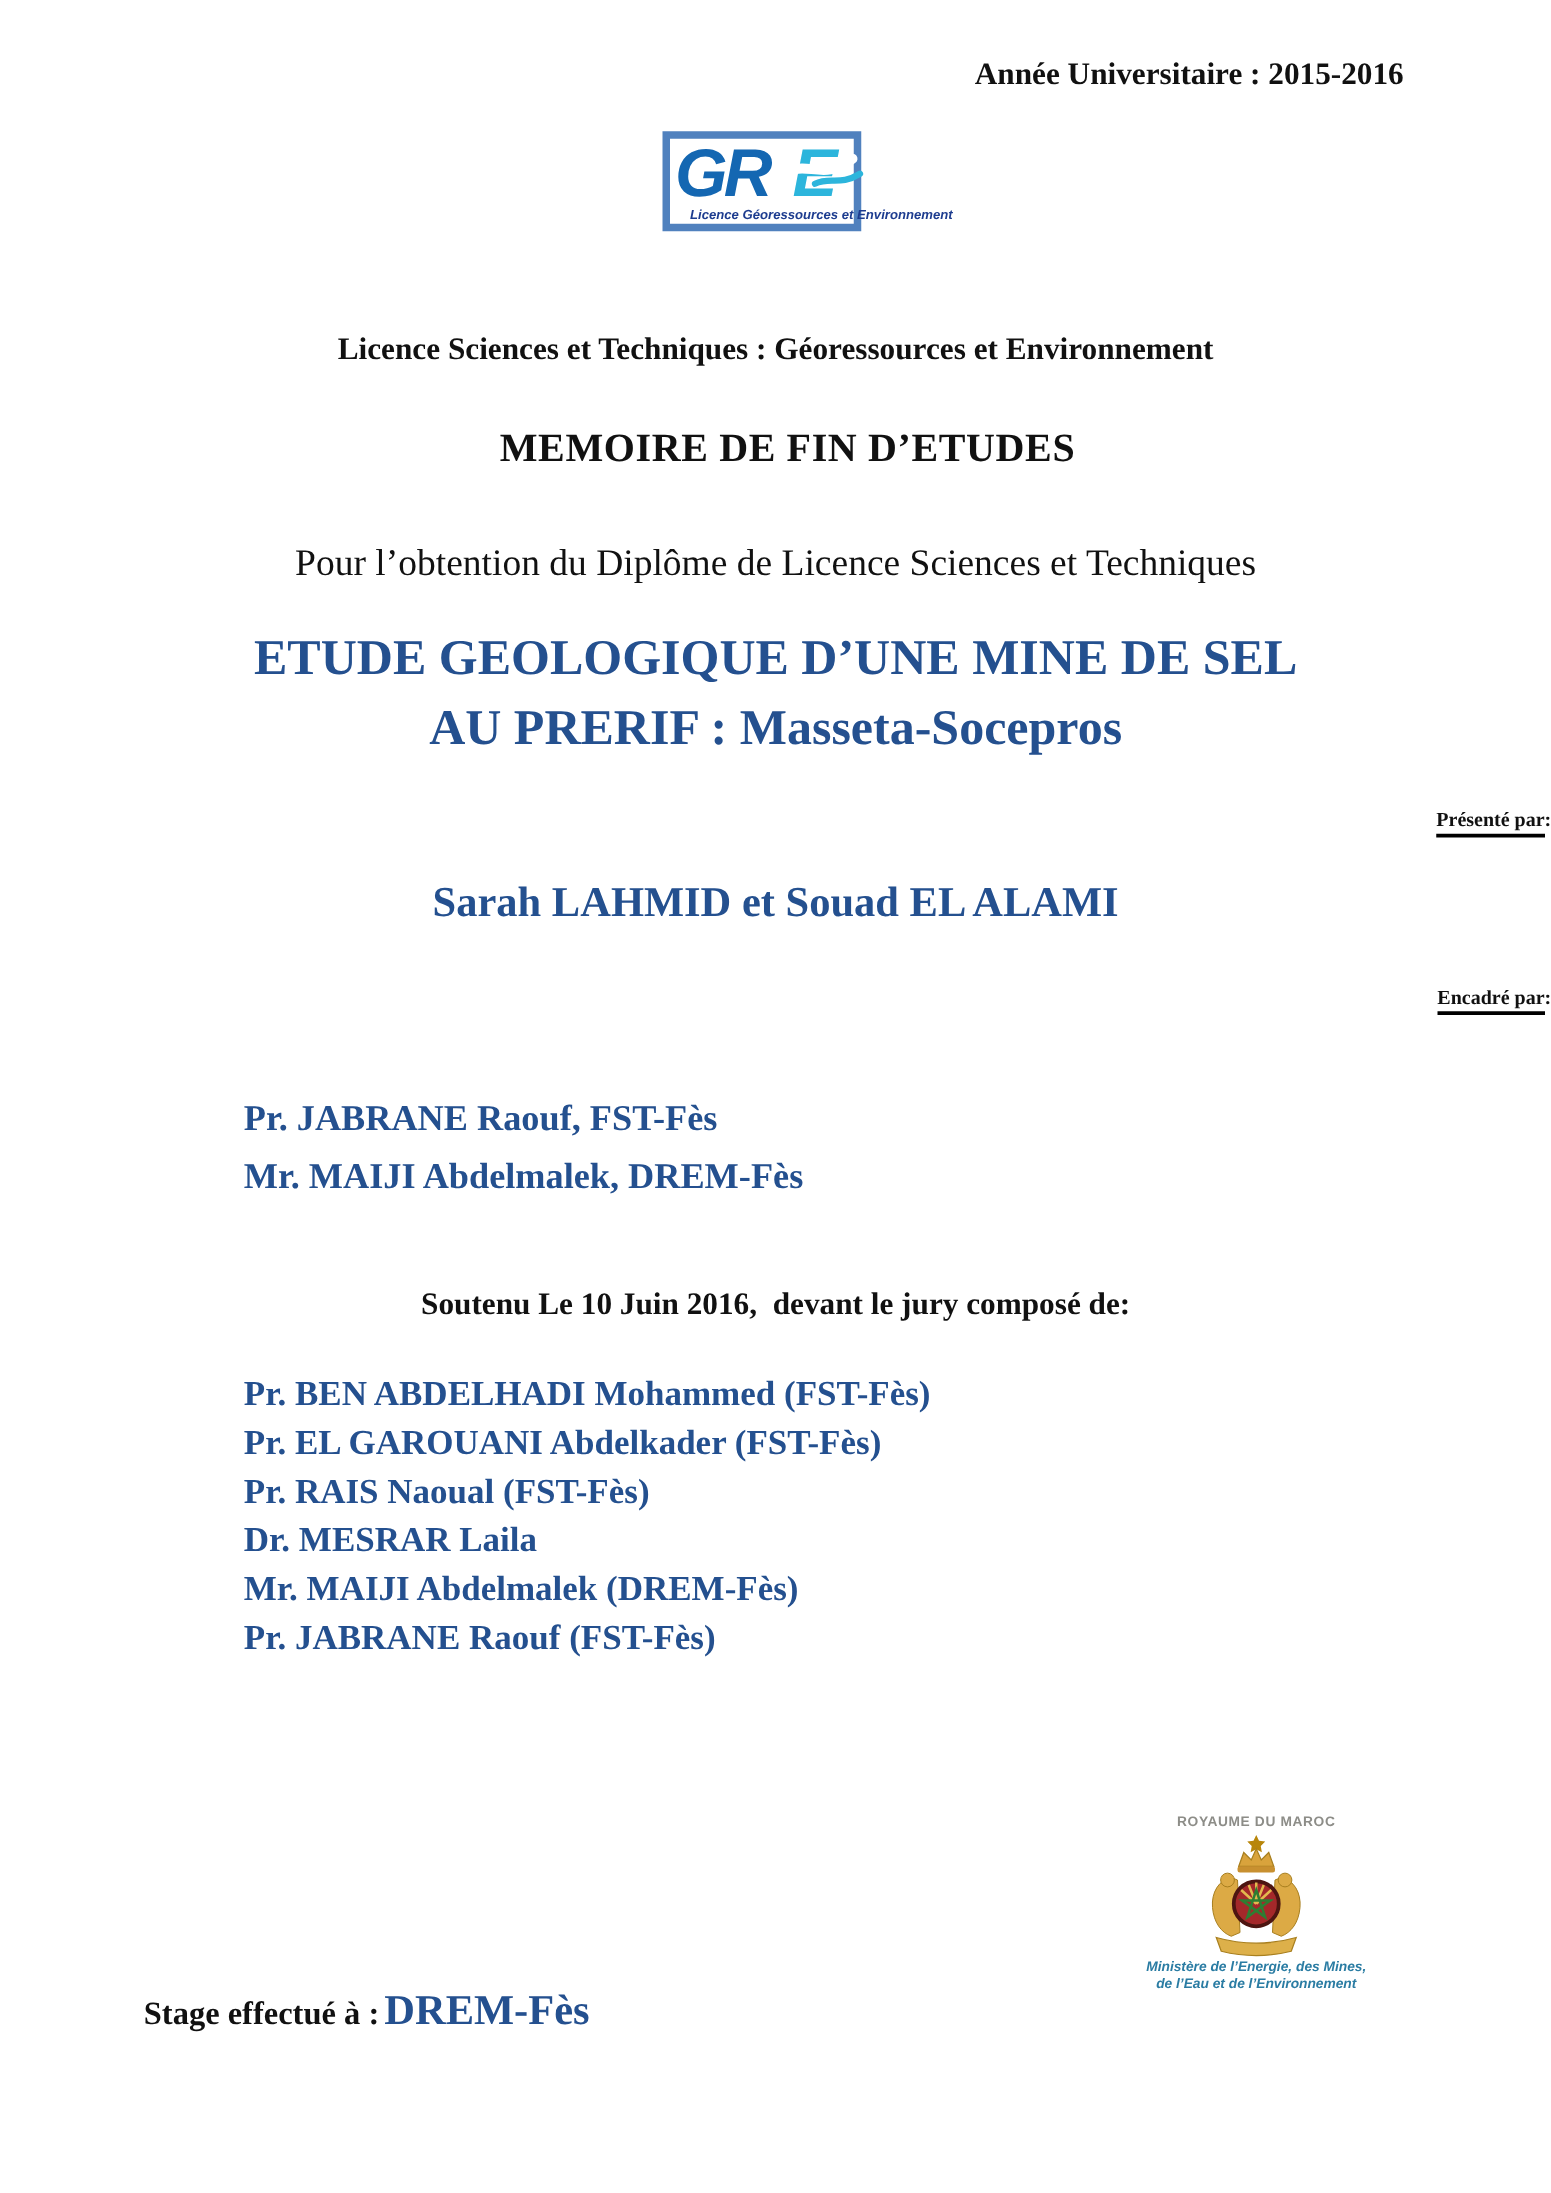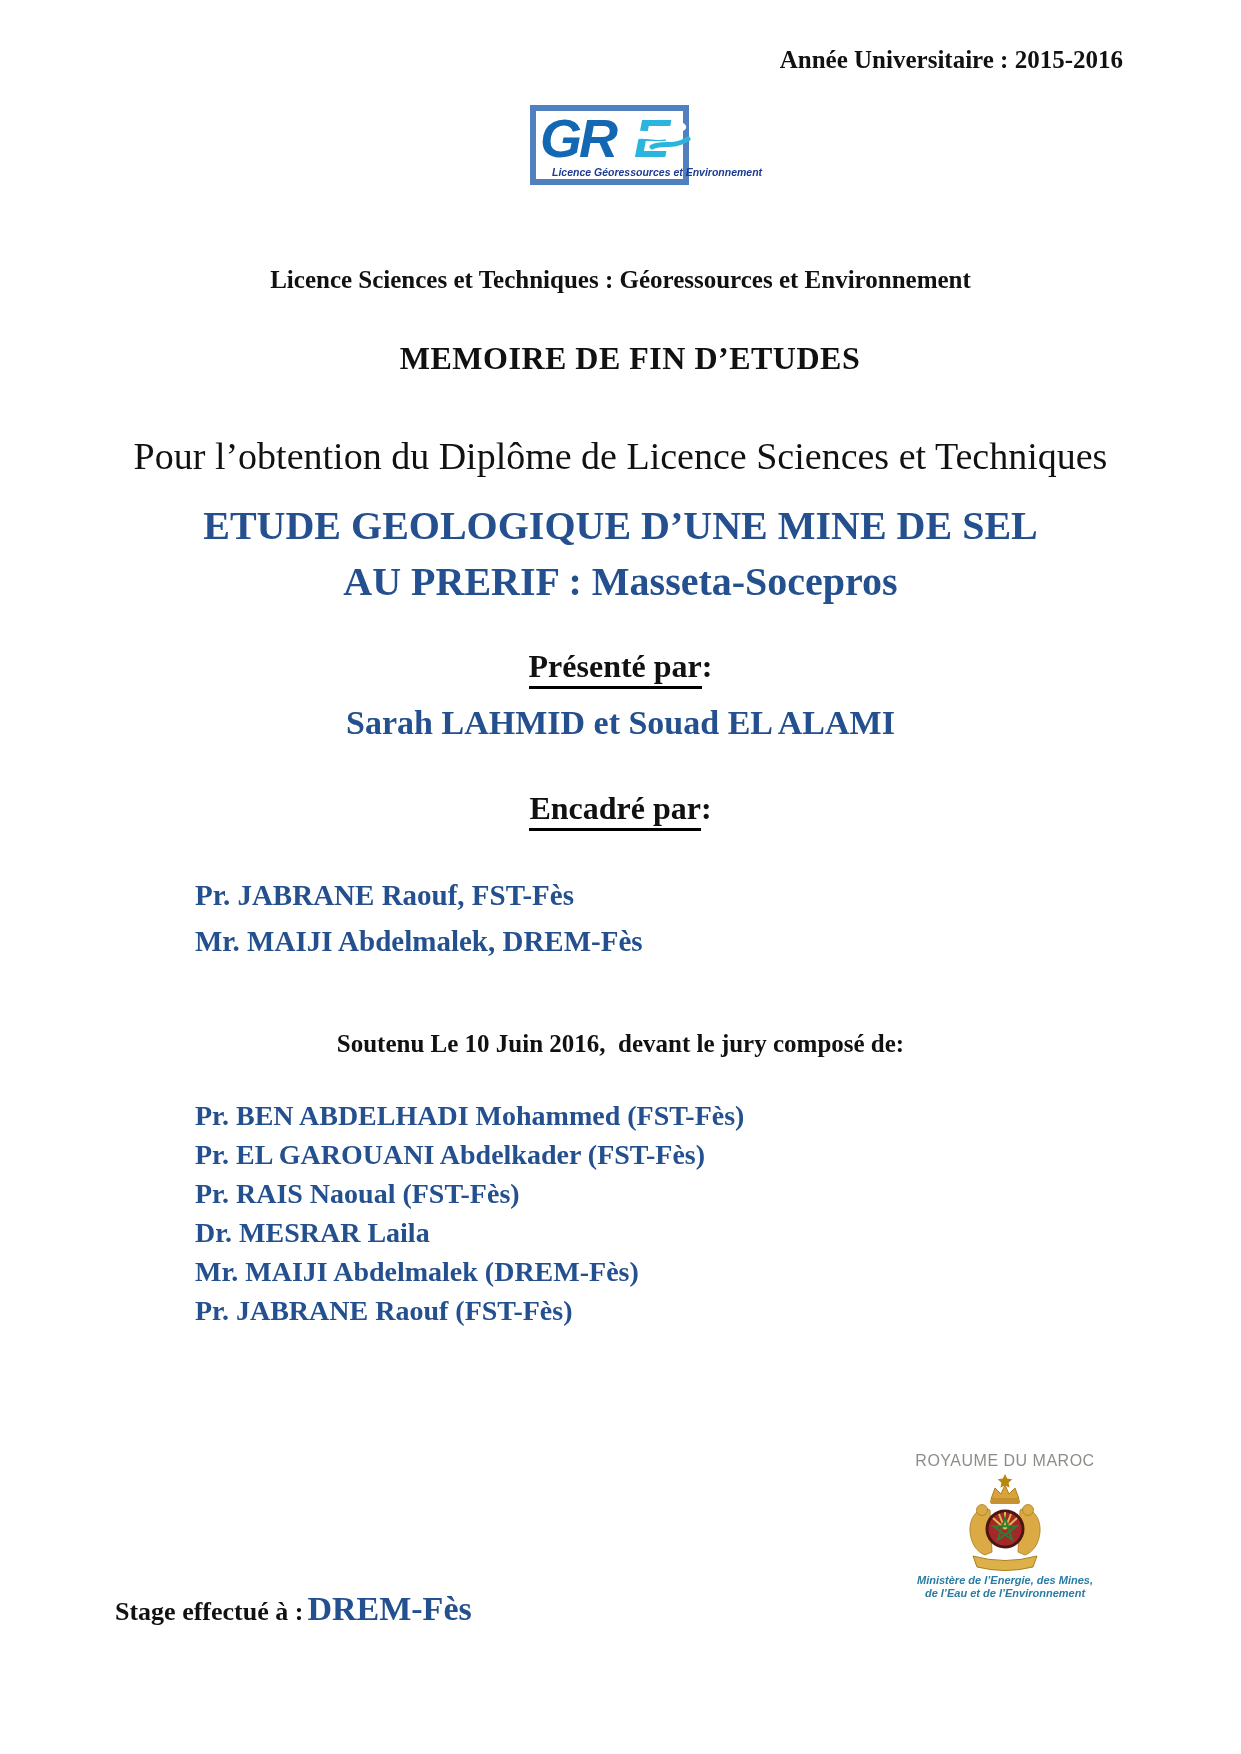--- a/index.html
+++ b/index.html
@@ -30,29 +30,29 @@
   .gre-caption {
     position: absolute; bottom: 1px; left: 16px; width: 100%;
     text-align: center;
     font-family: "Liberation Sans", sans-serif;
     font-size: 10.5px; font-weight: bold; font-style: italic;
     color: #1D3C8F; letter-spacing: 0px; white-space: nowrap;
   }
 
   .program-line { top: 266px; font-size: 25px; font-weight: bold; color: #111; }
   .memoir-title { top: 340px; font-size: 32px; font-weight: bold; color: #111; letter-spacing: 0.5px; padding-left: 19px; }
-  .purpose-line { top: 434px; font-size: 38px; font-weight: normal; color: #111; }
+  .purpose-line { top: 434px; font-size: 30px; font-weight: normal; color: #111; }
 
   .thesis-title {
     top: 498px; font-size: 40px; font-weight: bold;
     color: #24508F; line-height: 56px;
   }
 
   .presented-label, .supervised-label {
-    font-size: 32px; font-weight: bold; color: #111;
+    font-size: 16px; font-weight: bold; color: #111; text-align: right;
   }
   .presented-label { top: 648px; }
   .underlined { border-bottom: 3px solid #000; padding-bottom: 2px; }
   .authors { top: 704px; font-size: 34px; font-weight: bold; color: #24508F; }
   .supervised-label { top: 790px; }
 
   .supervisors {
     top: 872px; left: 195px;
     font-size: 29px; font-weight: bold; color: #24508F; line-height: 46px;
   }
@@ -63,21 +63,21 @@
     text-align: center;
   }
   .jury-list {
     top: 1096px; left: 195px;
     font-size: 28px; font-weight: bold; color: #24508F; line-height: 39px;
   }
 
   .emblem-block { top: 1452px; left: 905px; width: 200px; text-align: center; }
   .kingdom-label {
     font-family: "Liberation Sans", sans-serif;
-    font-size: 16px; color: #8D8D88; letter-spacing: 0.5px; font-weight: normal;
+    font-size: 11px; color: #8D8D88; letter-spacing: 0.5px; font-weight: bold;
   }
   .coat-of-arms { margin: 2px auto 0 auto; display: block; }
   .ministry-label {
     font-family: "Liberation Sans", sans-serif;
     font-size: 11px; font-weight: bold; font-style: italic;
     color: #2A7CA3; line-height: 13px; margin-top: 2px;
   }
 
   .stage-line { top: 1570px; left: 115px; white-space: nowrap; margin-top: 20px; }
   .stage-label { font-size: 26px; font-weight: bold; color: #111; }

